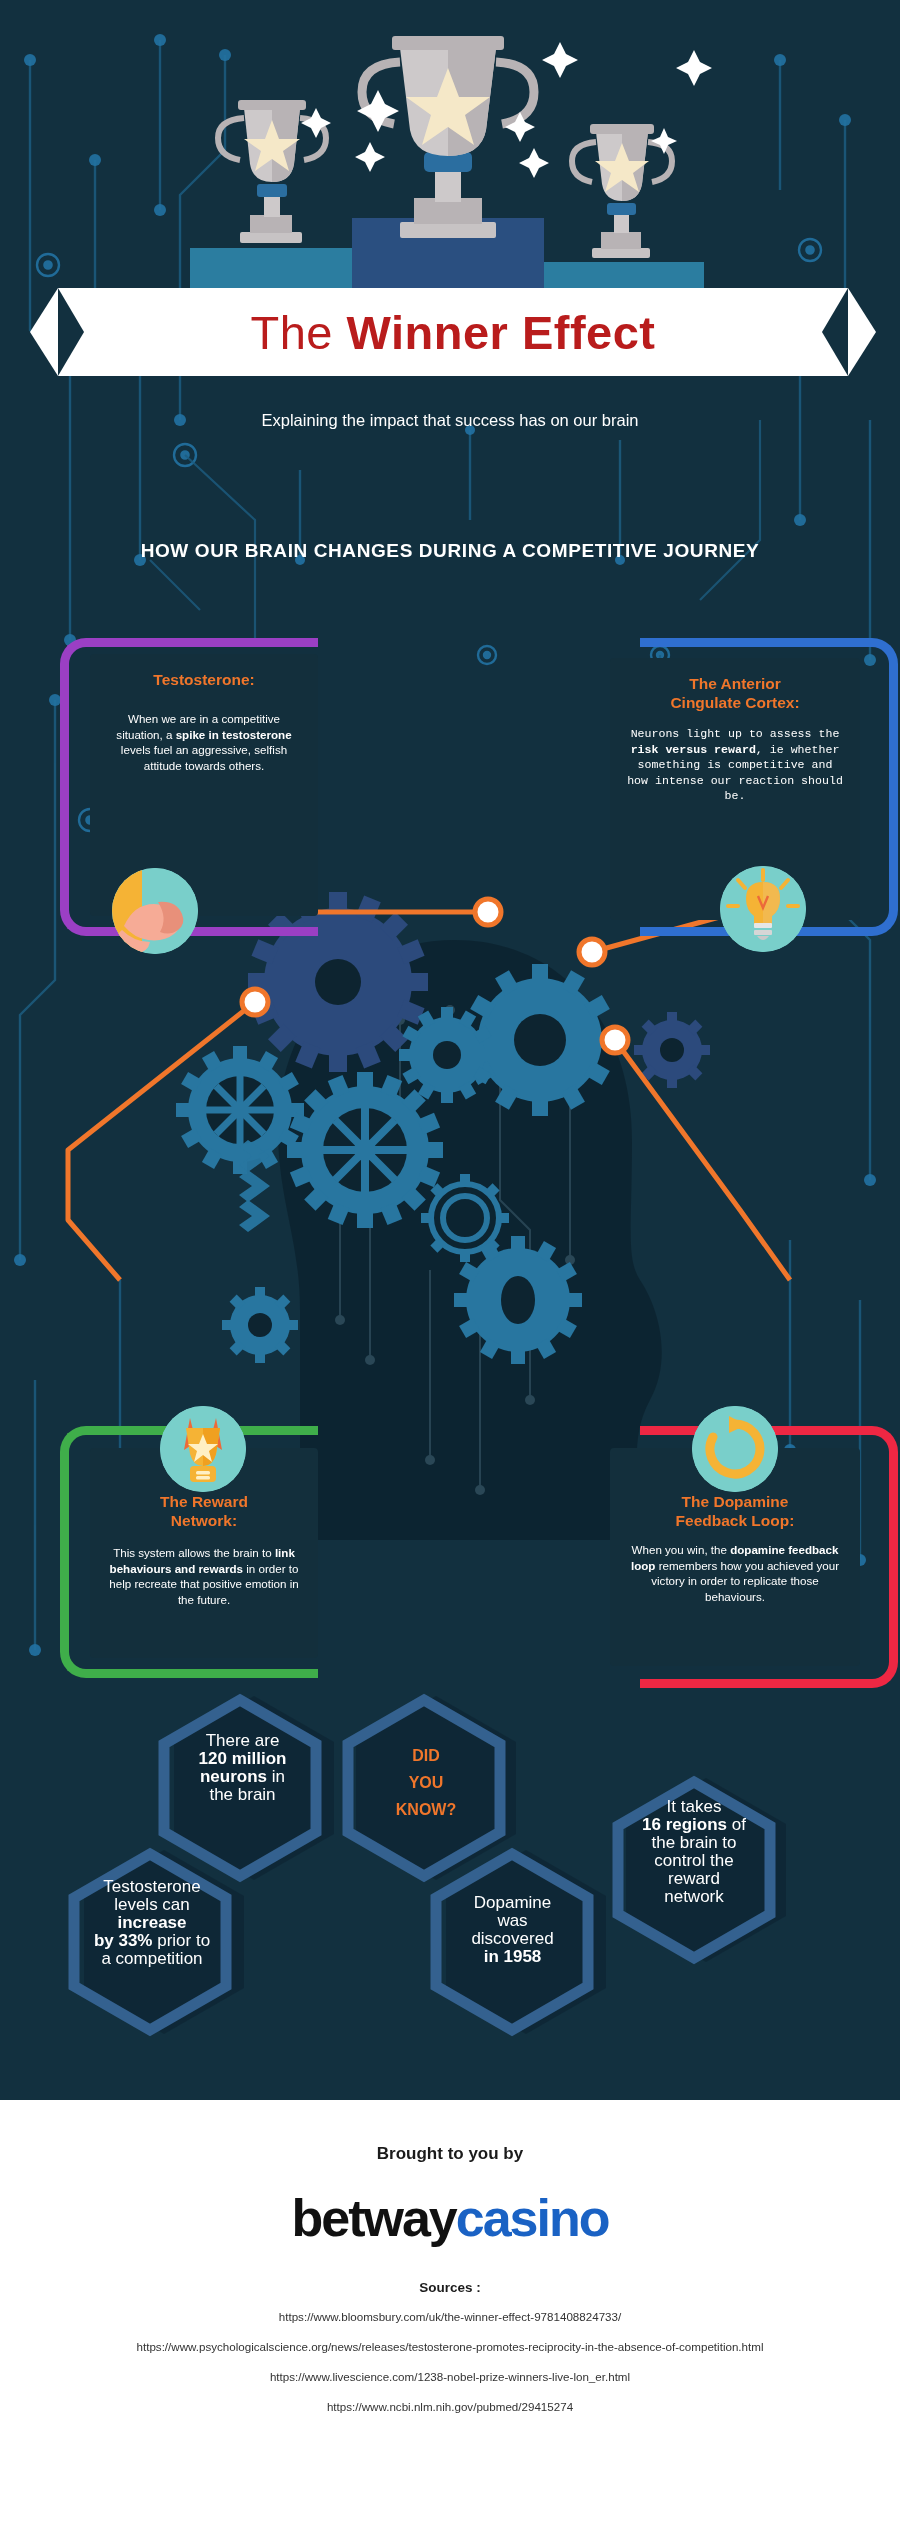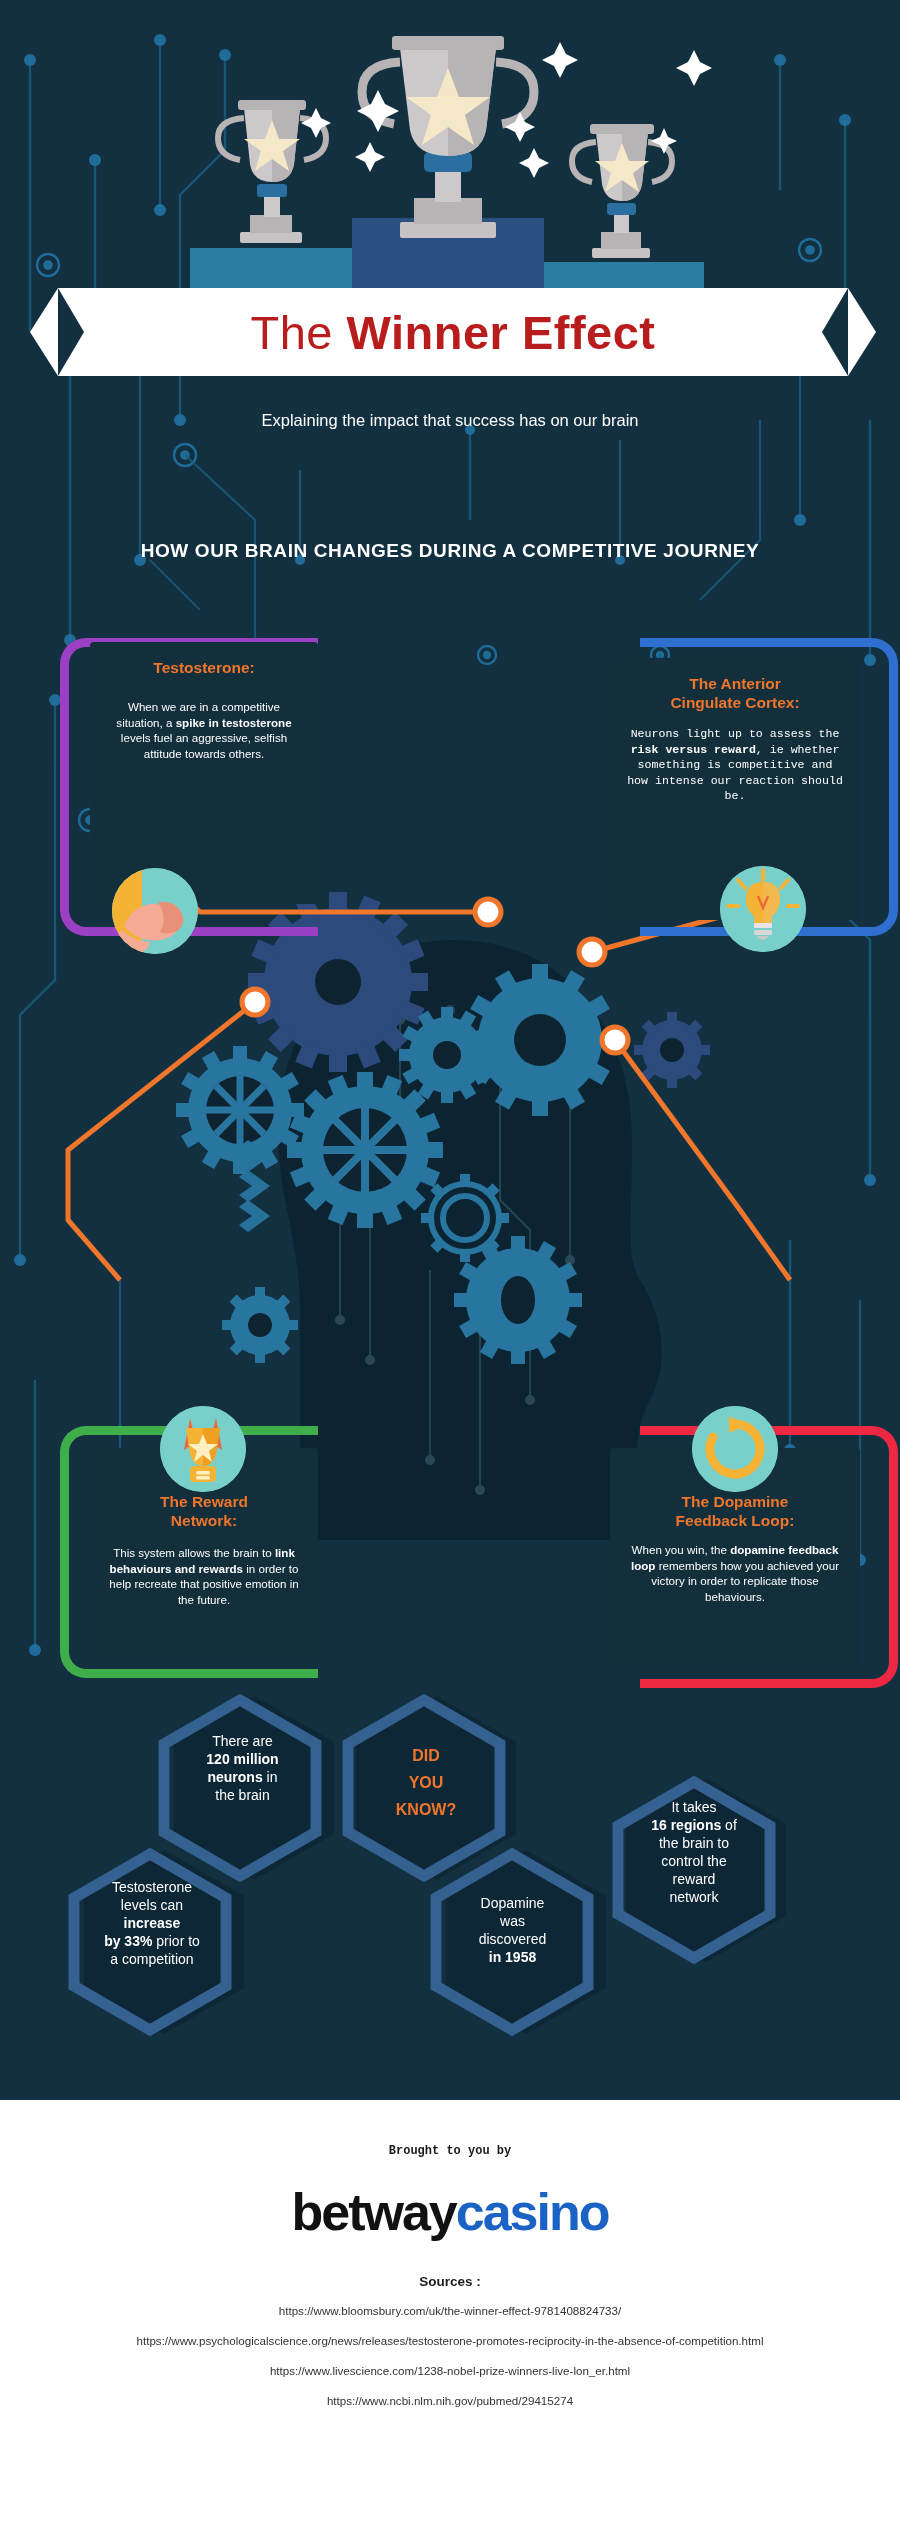--- a/index.html
+++ b/index.html
@@ -81,33 +81,33 @@
   .c-body b{font-weight:700;}
 
   .bubble{
     position:absolute;border-radius:50%;background:#79cfca;overflow:hidden;
     z-index:8;
   }
 
   
   .hexwrap{position:absolute;left:0;top:1680px;width:900px;height:420px;z-index:6;}
   .hextext{
-    position:absolute;color:#ffffff;text-align:center;font-size:14px;line-height:18px;
+    position:absolute;color:#ffffff;text-align:center;font-size:17px;line-height:18px;
   }
   .hextext b{font-weight:700;}
   .dyk{
     position:absolute;color:#f0762b;font-weight:700;font-size:16px;line-height:27px;text-align:center;
   }
 
   
   .footer{
     position:absolute;left:0;top:2100px;width:900px;height:426px;background:#ffffff;
     text-align:center;
   }
-  .brought{margin-top:44px;font-size:12px;font-weight:700;color:#1b1b1b;font-family:Liberation Mono, monospace;}
+  .brought{margin-top:44px;font-size:17px;font-weight:700;color:#1b1b1b;}
   .logo{margin-top:26px;font-size:52px;font-weight:800;letter-spacing:-2px;line-height:56px;}
   .logo .bet{color:#111111;}
   .logo .cas{color:#1a62c4;}
   .srcttl{margin-top:34px;font-size:13.5px;font-weight:700;color:#1b1b1b;}
   .srclist{margin-top:14px;}
   .srclist div{font-size:11.6px;color:#333333;line-height:16px;margin-bottom:14px;padding:0 70px;}
 </style>
 </head>
 <body>
 
@@ -590,21 +590,21 @@
     <div class="subtitle">
       <div>Explaining the impact that success has on our brain</div>
     </div>
 
     <div class="sectionband">
       <span class="st">HOW OUR BRAIN CHANGES DURING A COMPETITIVE JOURNEY</span>
     </div>
 
     <div class="card" style="left:60px;top:638px;width:300px;height:300px;">
       <div class="bracket" style="left:0;top:0;width:258px;height:298px;border-left:9px solid #9b3fc4;border-top:9px solid #9b3fc4;border-bottom:9px solid #9b3fc4;border-top-left-radius:26px;border-bottom-left-radius:26px;"></div>
-      <div class="cardbox" style="left:30px;top:4px;width:228px;height:262px;border-radius:4px;padding:16px 14px;">
+      <div class="cardbox" style="left:30px;top:16px;width:228px;height:262px;border-radius:4px;padding:16px 14px;">
         <div class="c-title">Testosterone:</div>
         <div class="c-body" style="margin-top:22px;">When we are in a competitive situation, a <b>spike in testosterone</b> levels fuel an aggressive, selfish attitude towards others.</div>
       </div>
       <div class="bubble" style="left:52px;top:230px;width:86px;height:86px;">
         <svg viewBox="0 0 86 86" width="86" height="86">
           <circle cx="43" cy="43" r="43" fill="#79cfca"></circle>
           <path d="M-4 86 A47 47 0 0 1 30 2 L30 86 Z" fill="#f5b335"></path>
           <path d="M12 58 q10 -22 30 -22 q16 0 22 10 q8 12 -2 20 q-10 8 -26 6 q-14 -2 -24 -14 z" fill="#f6ab96"></path>
           <path d="M46 34 q18 -2 24 12 q4 10 -4 16 q-8 6 -18 2 q8 -14 -2 -30 z" fill="#e8907a"></path>
           <path d="M10 62 q-8 6 -4 16 q4 10 18 8 q12 -2 14 -12 q-16 0 -28 -12 z" fill="#f6ab96"></path>

